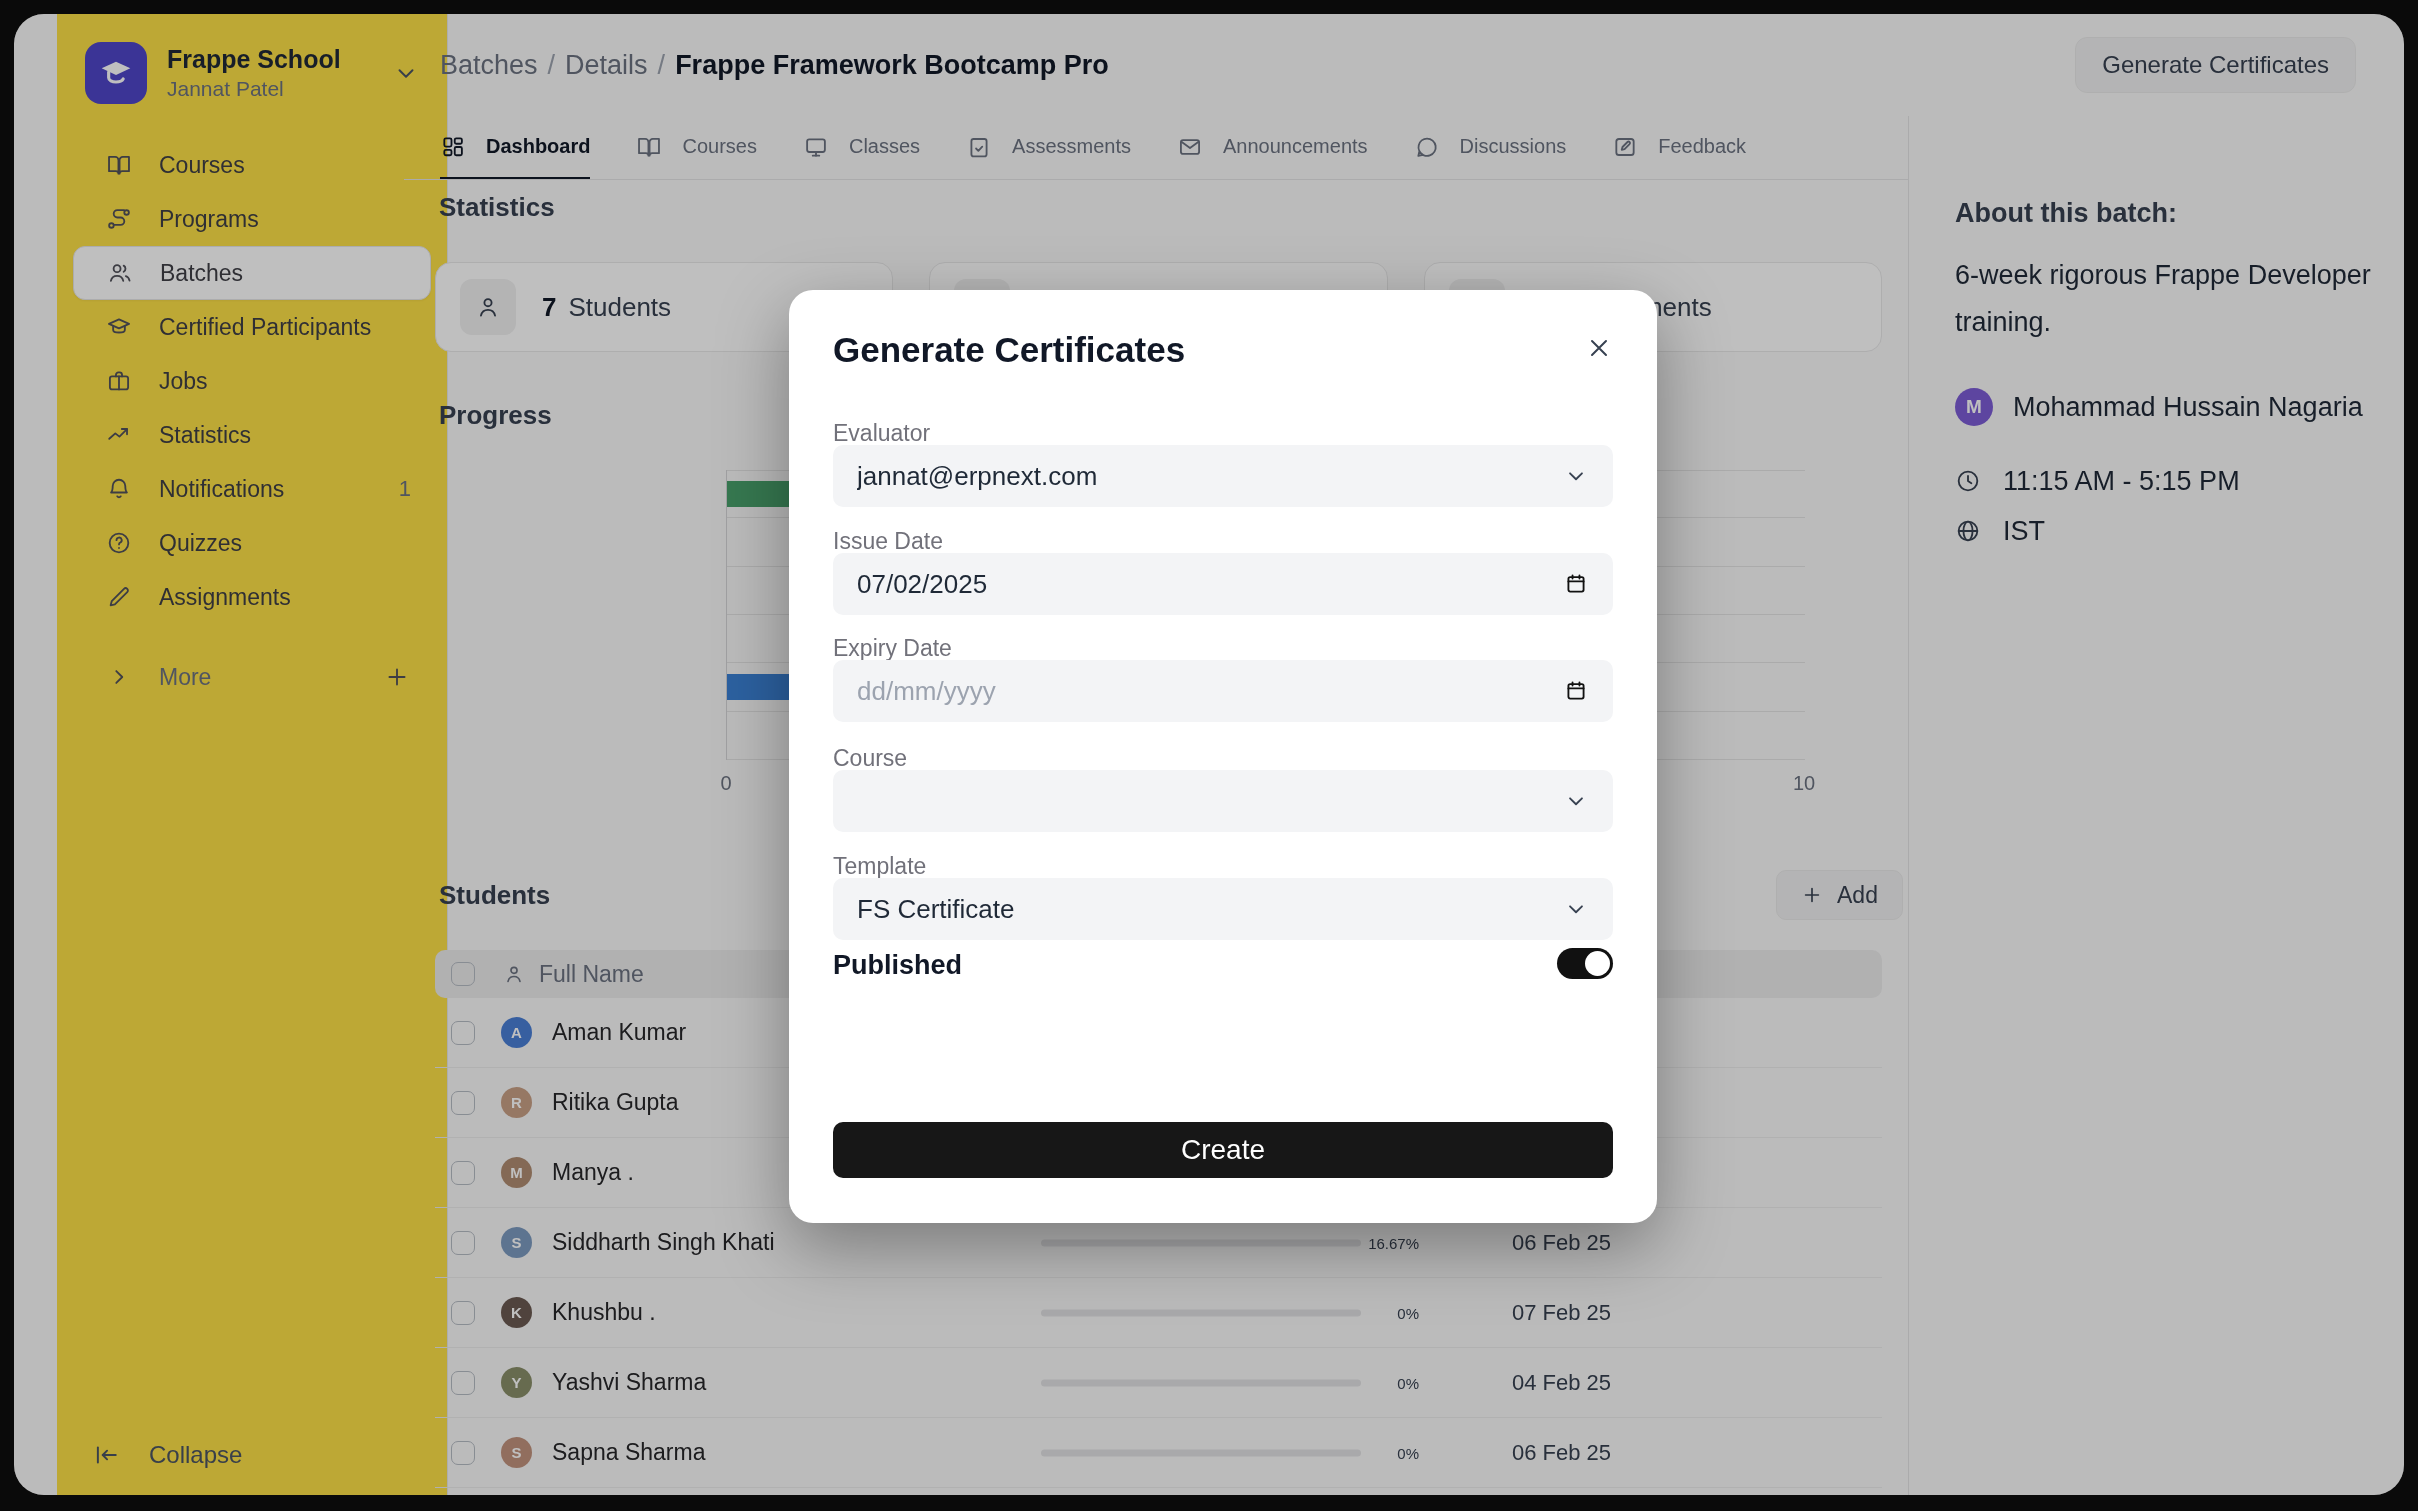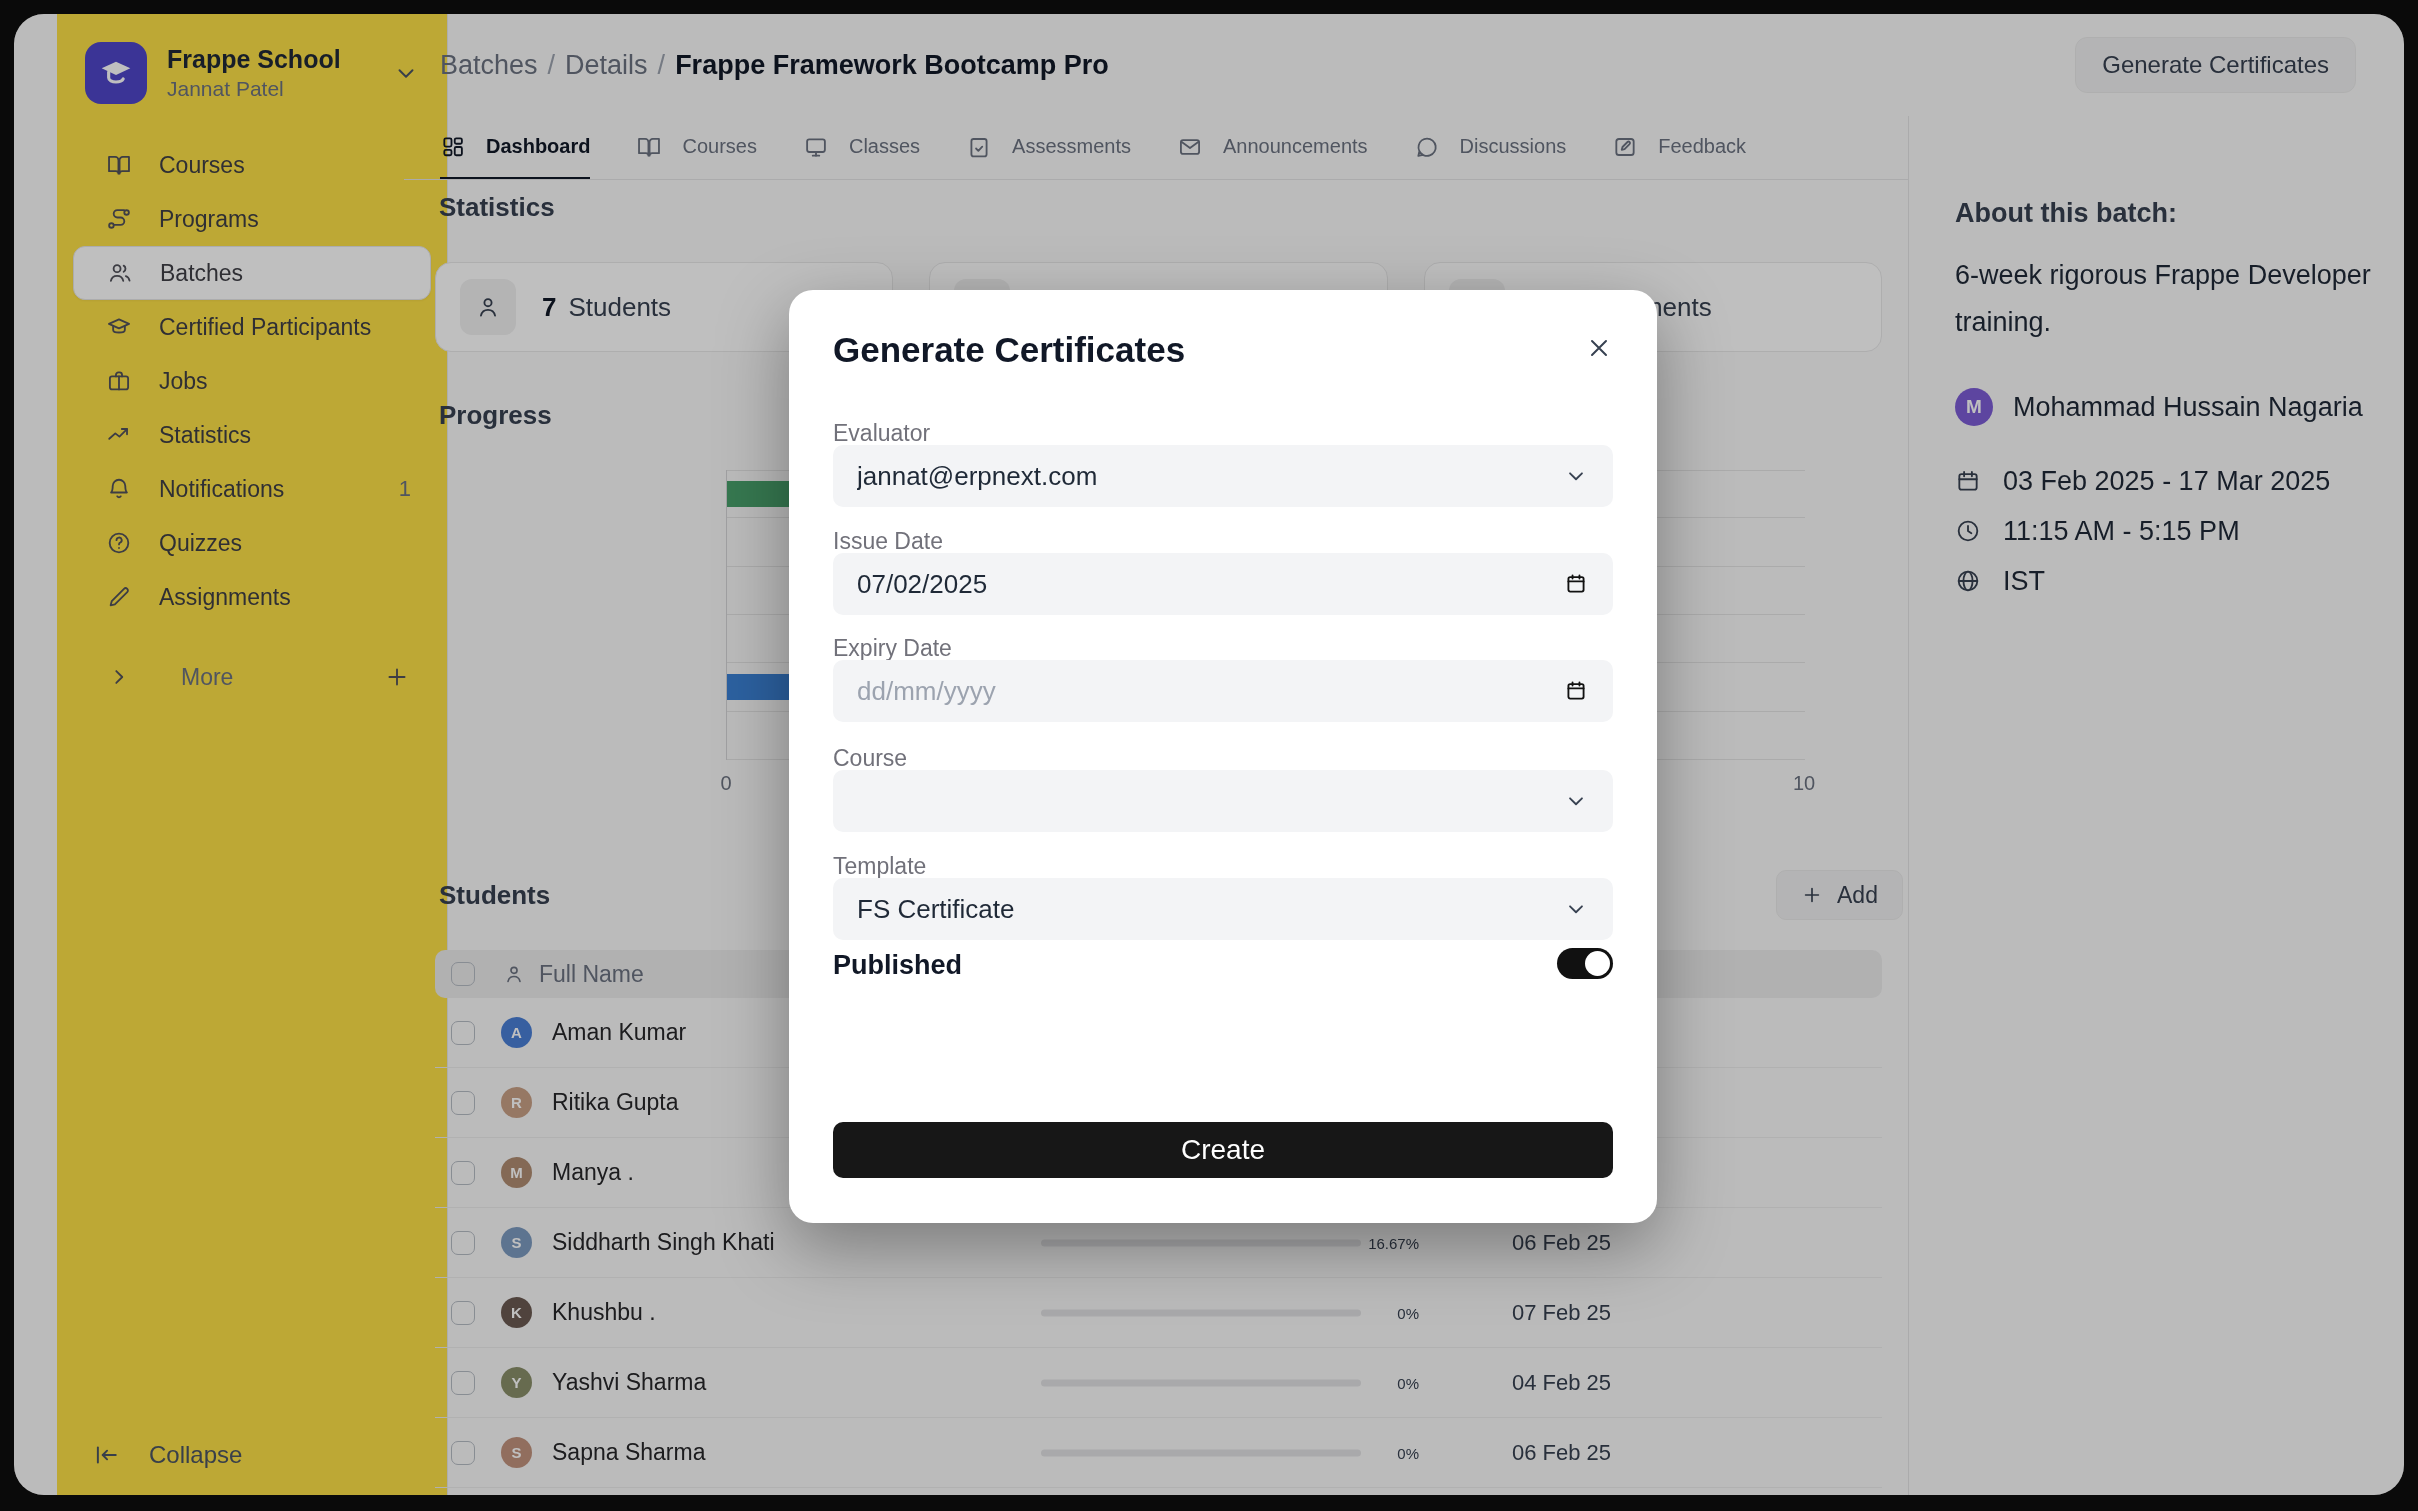--- a/index.html
+++ b/index.html
@@ -15,21 +15,21 @@
   .side-title{margin-left:20px;flex:1;}
   .school{font-size:25px;font-weight:700;color:#1f2937;line-height:1.25;}
   .user{font-size:21px;color:#6b7280;line-height:1.3;}
   .side-chev{color:#4b5563;}
   .nav{position:absolute;left:0;top:124px;width:100%;}
   .nav-item{height:54px;margin:0 16px;border-radius:12px;display:flex;align-items:center;padding:0 20px 0 32px;box-sizing:border-box;cursor:pointer;color:#3f3f46;}
   .nav-item .icon{width:28px;color:#52525b;}
   .nav-label{font-size:23px;margin-left:26px;flex:1;white-space:nowrap;}
   .nav-item.active{background:#ffffff;border:1px solid #e6e6e7;box-shadow:0 1px 2px rgba(0,0,0,.05);}
   .nav-badge{font-size:22px;color:#6b7280;}
-  .nav-more{margin-top:26px;gap:22px;}
+  .nav-more{margin-top:26px;}
   .nav-more .nav-label{color:#6b7280;}
   .side-collapse{position:absolute;left:36px;bottom:26px;display:flex;align-items:center;gap:30px;color:#4b5563;font-size:24px;cursor:pointer;}
 
   
   .header{position:absolute;left:390px;top:0;right:0;height:102px;display:flex;align-items:center;}
   .breadcrumb{margin-left:36px;font-size:27px;color:#6b7280;white-space:nowrap;}
   .breadcrumb .sep{margin:0 10px;color:#9ca3af;}
   .breadcrumb .current{color:#111827;font-weight:600;}
   .hdr-buttons{margin-left:auto;margin-right:48px;display:flex;gap:18px;}
   .hbtn{height:54px;padding:0 26px;border-radius:12px;background:#f1f1f2;display:flex;align-items:center;gap:16px;font-size:24px;color:#374151;cursor:pointer;border:1px solid #eaeaea;}
@@ -456,30 +456,20 @@
     <div class="about-title">About this batch:</div>
     <div class="about-desc">6-week rigorous Frappe Developer training.</div>
     <div class="instructor">
       <span class="instr-av" style="background: rgb(124, 92, 214);">M</span>
       <span class="instr-name">Mohammad Hussain Nagaria</span>
     </div>
     <div class="detail-list">
         <div class="detail">
           <span class="icon ">
             <svg width="26" height="26" viewBox="0 0 24 24" fill="none" stroke="currentColor" stroke-width="1.7" stroke-linecap="round" stroke-linejoin="round">
-              <rect x="4" y="5.6" width="16" height="14.4" rx="2"></rect>
-              <path d="M4 10.4h16"></path>
-              <path d="M8.4 3.6v4M15.6 3.6v4"></path>
-            </svg>
-          </span>
-          <span>03 Feb 2025 - 17 Mar 2025</span>
-        </div>
-        <div class="detail">
-          <span class="icon ">
-            <svg width="26" height="26" viewBox="0 0 24 24" fill="none" stroke="currentColor" stroke-width="1.7" stroke-linecap="round" stroke-linejoin="round">
               <circle cx="12" cy="12" r="8.6"></circle>
               <path d="M12 7.4V12l3.1 2"></path>
             </svg>
           </span>
           <span>11:15 AM - 5:15 PM</span>
         </div>
         <div class="detail">
           <span class="icon ">
             <svg width="26" height="26" viewBox="0 0 24 24" fill="none" stroke="currentColor" stroke-width="1.7" stroke-linecap="round" stroke-linejoin="round">
               <circle cx="12" cy="12" r="8.6"></circle>

